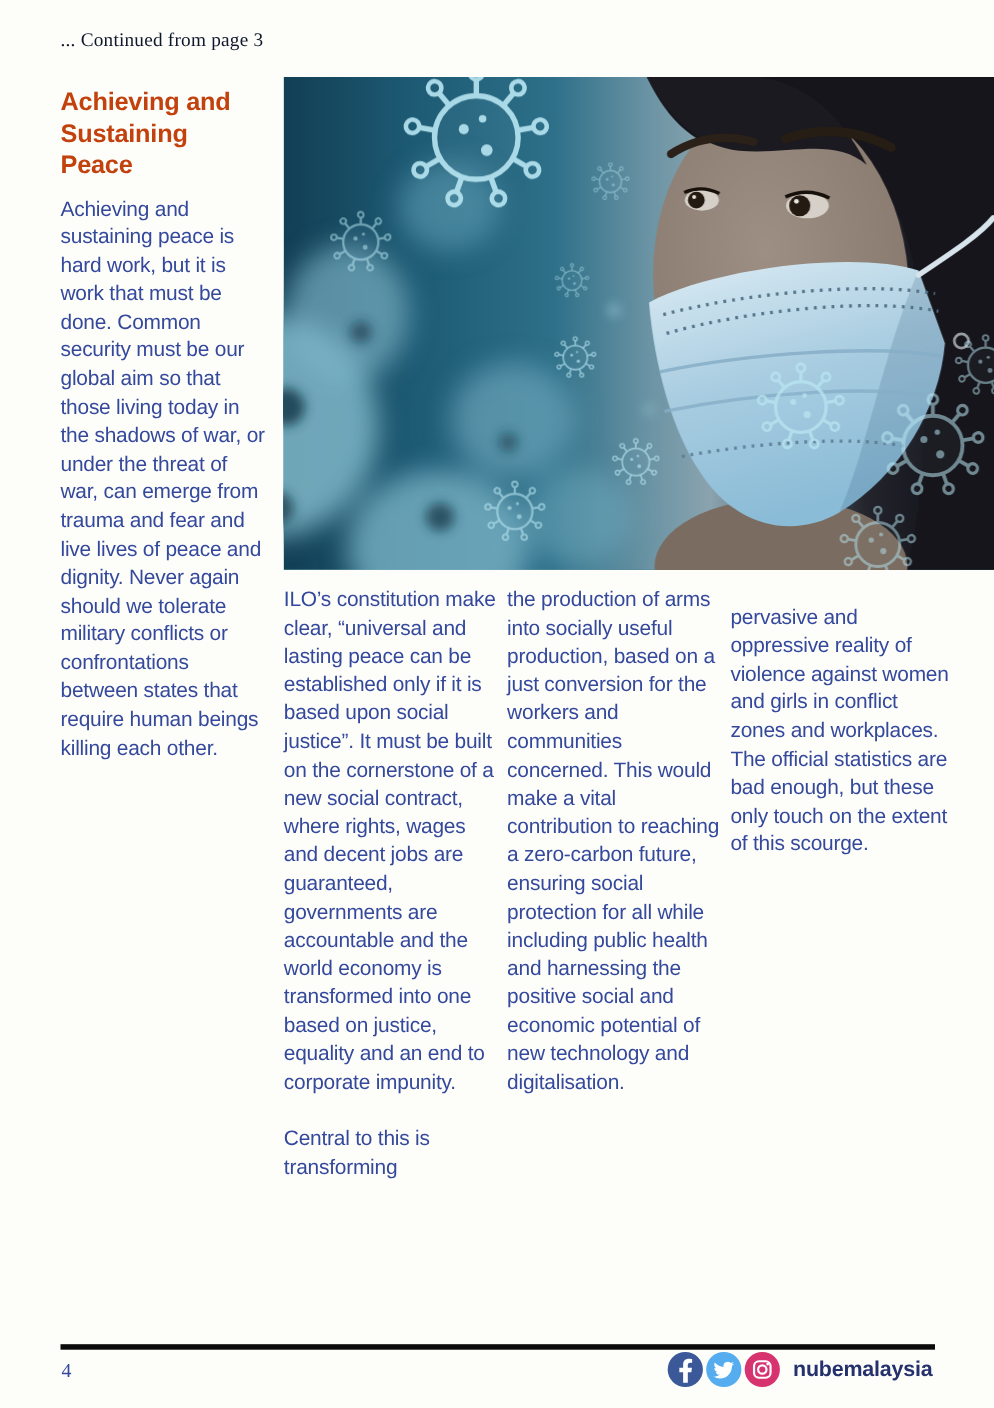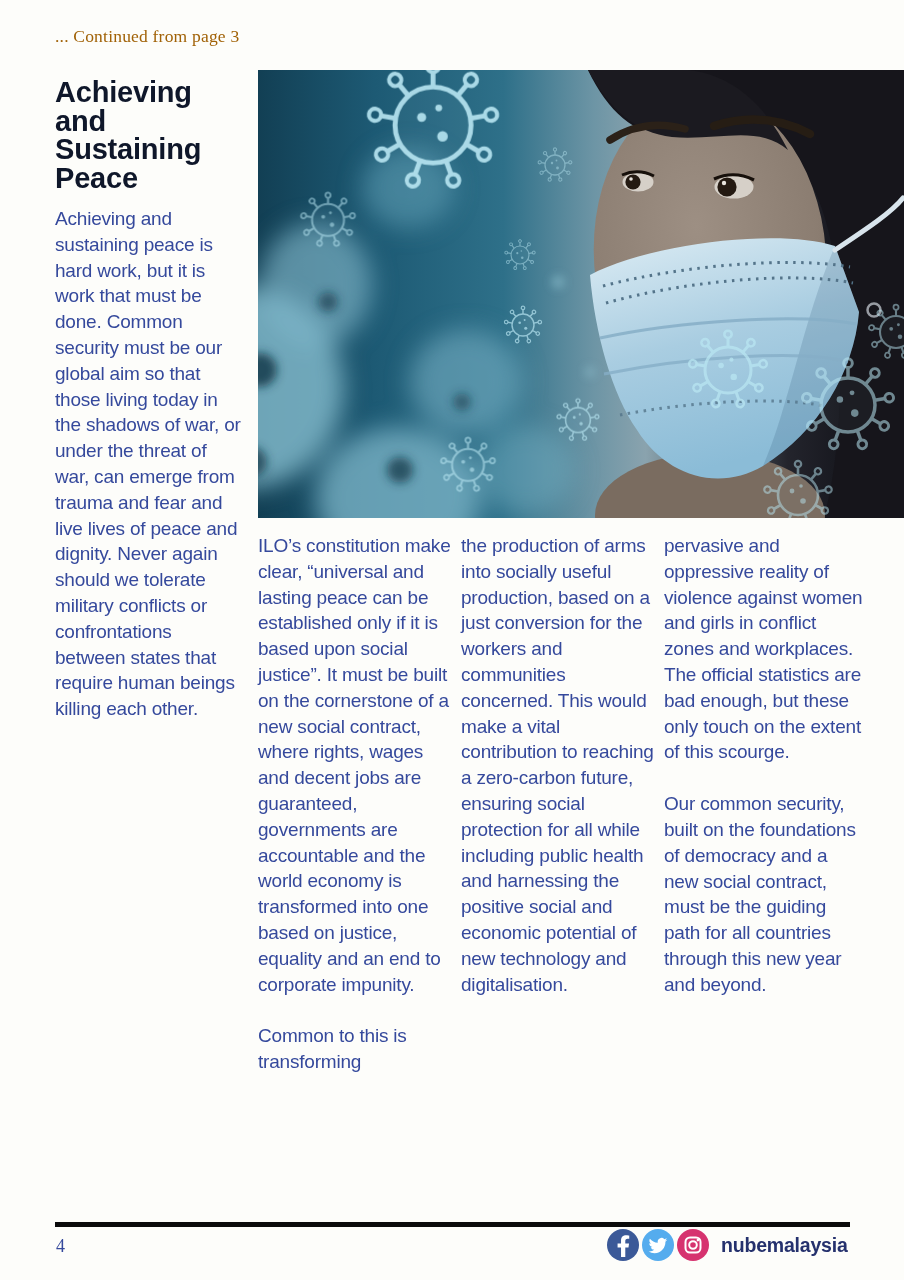--- a/index.html
+++ b/index.html
@@ -5,39 +5,39 @@
 <style>
   html,body { margin:0; padding:0; background:#e8e8e8; }
   .page {
     position:relative; width:904px; height:1280px; margin:0 auto;
     background:#fdfdfa; overflow:hidden;
     font-family:"Liberation Sans", sans-serif;
   }
   .continued {
     position:absolute; left:55px; top:26px;
     font-family:"Liberation Serif", serif;
-    font-size:17.5px; color:#a16207; letter-spacing:.2px;
+    font-size:17.5px; color:#0f172a; letter-spacing:.2px;
   }
   .hero {
     position:absolute; left:258px; top:70px; width:646px; height:448px;
     overflow:hidden; background:#2e6b84;
   }
   .hero svg { display:block; width:646px; height:448px; }
   .col {
     position:absolute; color:#35499c;
     font-size:19px; line-height:25.8px; letter-spacing:-0.2px;
   }
   .col p { margin:0 0 26px 0; }
   .col1 { left:55px;  top:72px;  width:187px; }
   .col2 { left:258px; top:533px; width:198px; }
   .col3 { left:461px; top:533px; width:199px; }
-  .col4 { left:664px; top:533px; width:201px; }
+  .col4 { left:664px; top:549px; width:201px; }
   .section-heading {
     margin:6px 0 14px 0; max-width:172px;
-    font-size:29px; line-height:28.5px; font-weight:bold; color:#0f172a;
+    font-size:23px; line-height:28.5px; font-weight:bold; color:#c2410c;
   }
   .source {
     font-size:16.5px; line-height:21.5px;
     font-weight:bold; font-style:italic;
   }
   .footer-divider {
     position:absolute; left:55px; top:1222px; width:795px; height:5px;
     background:#0b0b0b;
   }
   .page-number {
@@ -186,30 +186,29 @@
     </svg>
   </div>
 
   <div class="col col1">
     <h2 class="section-heading">Achieving and Sustaining Peace</h2>
     <p>Achieving and sustaining peace is hard work, but it is work that must be done. Common security must be our global aim so that those living today in the shadows of war, or under the threat of war, can emerge from trauma and fear and live lives of peace and dignity. Never again should we tolerate military conflicts or confrontations between states that require human beings killing each other.</p>
   </div>
 
   <div class="col col2">
     <p>ILO’s constitution make clear, “universal and lasting peace can be established only if it is based upon social justice”. It must be built on the cornerstone of a new social contract, where rights, wages and decent jobs are guaranteed, governments are accountable and the world economy is transformed into one based on justice, equality and an end to corporate impunity.</p>
-    <p>Common to this is transforming</p>
+    <p>Central to this is transforming</p>
   </div>
 
   <div class="col col3">
     <p>the production of arms into socially useful production, based on a just conversion for the workers and communities concerned. This would make a vital contribution to reaching a zero-carbon future, ensuring social protection for all while including public health and harnessing the positive social and economic potential of new technology and digitalisation.</p>
   </div>
 
   <div class="col col4">
     <p>pervasive and oppressive reality of violence against women and girls in conflict zones and workplaces. The official statistics are bad enough, but these only touch on the extent of this scourge.</p>
-    <p>Our common security, built on the foundations of democracy and a new social contract, must be the guiding path for all countries through this new year and beyond.</p>
   </div>
 
   <div class="footer-divider"></div>
 
   <div class="page-number">4</div>
 
   <div class="social">
     <span class="icon">
       <svg viewBox="0 0 34 34" width="34" height="34" xmlns="http://www.w3.org/2000/svg">
         <circle cx="17" cy="17" r="16" fill="#3b5998"></circle>

